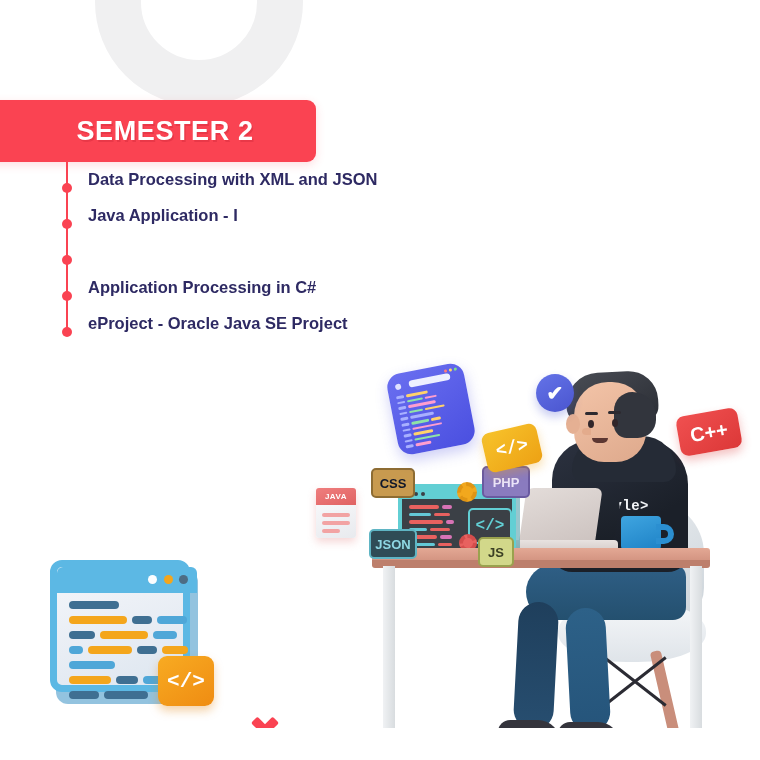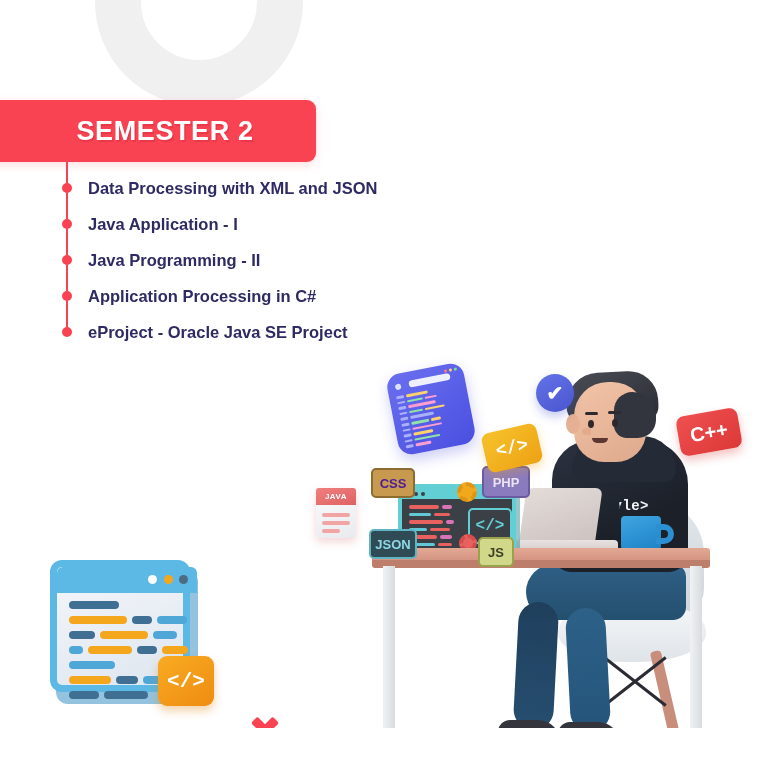--- a/index.html
+++ b/index.html
@@ -94,21 +94,21 @@
     left: 4px;
     top: -8px;
     width: 2.4px;
     height: 170px;
     background: #fa4352;
   }
   .course-item {
     position: relative;
     height: 36px;
     display: flex;
-    align-items: center;
+    align-items: flex-start;
   }
   .course-dot {
     position: absolute;
     left: 0px;
     top: 13px;
     width: 10px;
     height: 10px;
     border-radius: 50%;
     background: #fa4352;
   }
@@ -307,21 +307,21 @@
   }
   .gear.g1 { left: 457px; top: 482px; width: 20px; height: 20px; background: #f2a81d; border: 4px dashed #e09514; box-sizing: border-box; }
   .gear.g2 { left: 459px; top: 534px; width: 18px; height: 18px; background: #e8615f; border: 4px dashed #d44d4c; box-sizing: border-box; }
 
   
   .tag {
     position: absolute; border-radius: 5px; font-size: 13px; font-weight: bold;
     display: flex; align-items: center; justify-content: center;
     font-family: "Liberation Sans", sans-serif;
   }
-  .tag-css  { left: 371px; top: 468px; width: 40px; height: 26px; background: #c89a4f; color: #4c1d95; border: 2px solid #8d6c33; }
+  .tag-css  { left: 371px; top: 468px; width: 40px; height: 26px; background: #c89a4f; color: #0f172a; border: 2px solid #8d6c33; }
   .tag-html { left: 369px; top: 529px; width: 44px; height: 26px; background: #2f4c56; color: #8fd8e4; border: 2px solid #5fb5c4; }
   .tag-php  { left: 482px; top: 466px; width: 44px; height: 28px; background: #8a7bbf; color: #eae4fa; border: 2px solid #6a5aa0; }
   .tag-js   { left: 478px; top: 537px; width: 32px; height: 26px; background: #d2d88a; color: #3c4025; border: 2px solid #9aa24e; }
 
   .cpp-badge {
     position: absolute; left: 678px; top: 412px; width: 62px; height: 40px;
     background: linear-gradient(150deg,#f05050,#dc3838); border-radius: 8px;
     display: flex; align-items: center; justify-content: center;
     color: #fff; font-size: 20px; font-weight: bold; transform: rotate(-10deg);
     box-shadow: 0 5px 10px rgba(220,56,56,.3);
@@ -389,21 +389,20 @@
     <div class="course-item">
       <span class="course-dot"></span>
       <span class="course-label">Data Processing with XML and JSON</span>
     </div>
     <div class="course-item">
       <span class="course-dot"></span>
       <span class="course-label">Java Application - I</span>
     </div>
     <div class="course-item">
       <span class="course-dot"></span>
-      <span class="course-label">Java Programming - II</span>
     </div>
     <div class="course-item">
       <span class="course-dot"></span>
       <span class="course-label">Application Processing in C#</span>
     </div>
     <div class="course-item">
       <span class="course-dot"></span>
       <span class="course-label">eProject - Oracle Java SE Project</span>
     </div>
   </div>

